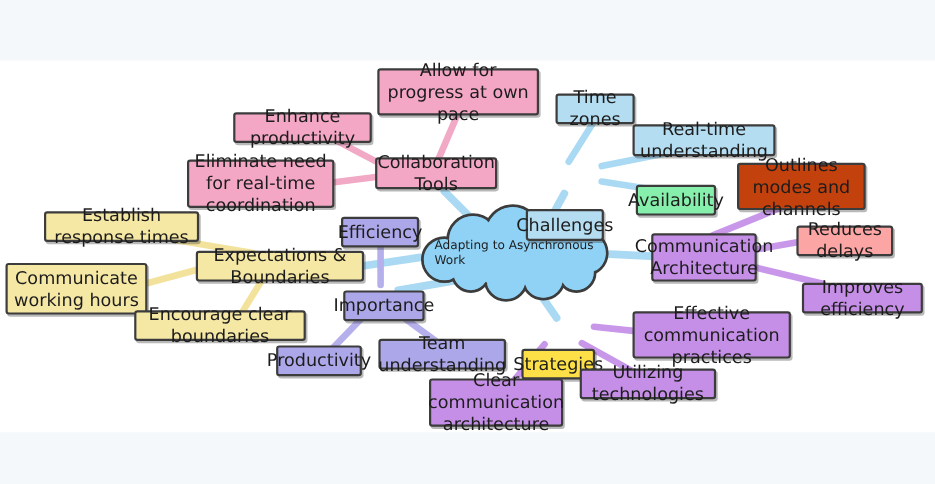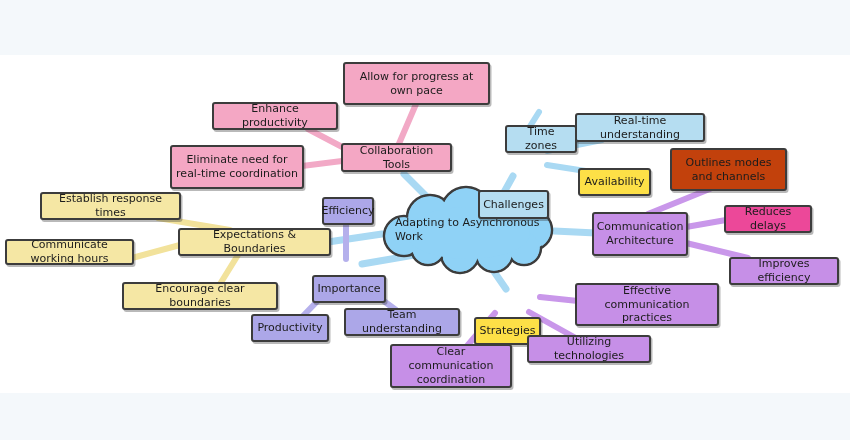--- a/index.html
+++ b/index.html
@@ -4,21 +4,21 @@
 <style>
   html,body{margin:0;padding:0;}
   body{width:850px;height:440px;position:relative;overflow:hidden;background:#ffffff;
        font-family:"DejaVu Sans","Liberation Sans",sans-serif;}
   .band{position:absolute;left:0;width:850px;background:#f4f8fb;}
   #band-top{top:0;height:55px;}
   #band-bottom{top:393px;height:47px;}
   #edges{position:absolute;left:0;top:0;}
   .node{position:absolute;box-sizing:border-box;display:flex;align-items:center;justify-content:center;
         text-align:center;border:2px solid #3c3c3c;border-radius:3px;padding:1px 4px;
-        font-size:11px;line-height:1.25;color:#1c1c1c;
+        font-size:16px;line-height:1.25;color:#1c1c1c;
         box-shadow:1.5px 2px 0 rgba(55,55,55,0.35);cursor:default;}
   #root-label{position:absolute;left:395px;top:208px;width:150px;height:44px;
         display:flex;align-items:center;justify-content:center;
         font-size:11px;line-height:1.3;color:#1c1c1c;}
 </style>
 </head>
 <body>
 
 <div class="band" id="band-top"></div>
 <div class="band" id="band-bottom"></div>
@@ -96,35 +96,35 @@
 </svg>
 
 <div id="root-label">Adapting to Asynchronous Work</div>
 
 <div class="node" style="left: 341px; top: 143px; width: 111px; height: 29px; background-color: rgb(244, 167, 196);">Collaboration Tools</div>
 <div class="node" style="left: 343px; top: 62px; width: 147px; height: 43px; background-color: rgb(244, 167, 196);">Allow for progress at own pace</div>
 <div class="node" style="left: 212px; top: 102px; width: 126px; height: 28px; background-color: rgb(244, 167, 196);">Enhance productivity</div>
 <div class="node" style="left: 170px; top: 145px; width: 134px; height: 44px; background-color: rgb(244, 167, 196);">Eliminate need for real-time coordination</div>
 
 <div class="node" style="left: 478px; top: 145px; width: 71px; height: 29px; background-color: rgb(181, 221, 241); margin-top: 45px;">Challenges</div>
-<div class="node" style="left: 505px; top: 85px; width: 72px; height: 28px; background-color: rgb(181, 221, 241); margin-top: 40px;">Time zones</div>
+<div class="node" style="left: 505px; top: 85px; width: 72px; height: 28px; background-color: rgb(181, 221, 241);">Time zones</div>
 <div class="node" style="left: 575px; top: 113px; width: 130px; height: 29px; background-color: rgb(181, 221, 241);">Real-time understanding</div>
-<div class="node" style="left: 578px; top: 168px; width: 73px; height: 28px; background-color: #fde047;">Availability</div>
+<div class="node" style="left: 578px; top: 168px; width: 73px; height: 28px; background-color: #86efac;">Availability</div>
 
 <div class="node" style="left: 592px; top: 212px; width: 96px; height: 44px; background-color: rgb(198, 143, 231);">Communication Architecture</div>
 <div class="node" style="left: 670px; top: 148px; width: 117px; height: 43px; background-color: #c2410c;">Outlines modes and channels</div>
-<div class="node" style="left: 724px; top: 205px; width: 88px; height: 28px; background-color: #ec4899;">Reduces delays</div>
+<div class="node" style="left: 724px; top: 205px; width: 88px; height: 28px; background-color: #fca5a5;">Reduces delays</div>
 <div class="node" style="left: 729px; top: 257px; width: 110px; height: 28px; background-color: rgb(198, 143, 231);">Improves efficiency</div>
 
 <div class="node" style="left: 178px; top: 228px; width: 153px; height: 28px; background-color: rgb(245, 231, 164);">Expectations &amp; Boundaries</div>
 <div class="node" style="left: 40px; top: 192px; width: 141px; height: 28px; background-color: rgb(245, 231, 164);">Establish response times</div>
-<div class="node" style="left: 5px; top: 239px; width: 129px; height: 26px; background-color: rgb(245, 231, 164);">Communicate working hours</div>
+<div class="node" style="left: 5px; top: 239px; width: 129px; height: 47px; background-color: rgb(245, 231, 164);">Communicate working hours</div>
 <div class="node" style="left: 122px; top: 282px; width: 156px; height: 28px; background-color: rgb(245, 231, 164);">Encourage clear boundaries</div>
 
-<div class="node" style="left: 312px; top: 275px; width: 74px; height: 28px; background-color: rgb(172, 167, 232);">Importance</div>
-<div class="node" style="left: 322px; top: 197px; width: 52px; height: 28px; background-color: rgb(172, 167, 232);">Efficiency</div>
+<div class="node" style="left: 312px; top: 264px; width: 74px; height: 28px; background-color: rgb(172, 167, 232);">Importance</div>
+<div class="node" style="left: 310px; top: 197px; width: 71px; height: 28px; background-color: rgb(172, 167, 232);">Efficiency</div>
 <div class="node" style="left: 251px; top: 314px; width: 78px; height: 28px; background-color: rgb(172, 167, 232);">Productivity</div>
 <div class="node" style="left: 344px; top: 308px; width: 116px; height: 28px; background-color: rgb(172, 167, 232);">Team understanding</div>
 
 <div class="node" style="left: 474px; top: 286px; width: 67px; height: 28px; background-color: #fde047; margin-top: 31px;">Strategies</div>
 <div class="node" style="left: 575px; top: 283px; width: 144px; height: 43px; background-color: rgb(198, 143, 231);">Effective communication practices</div>
 <div class="node" style="left: 527px; top: 335px; width: 124px; height: 28px; background-color: rgb(198, 143, 231);">Utilizing technologies</div>
-<div class="node" style="left: 390px; top: 344px; width: 122px; height: 44px; background-color: rgb(198, 143, 231);">Clear communication coordination</div>
+<div class="node" style="left: 390px; top: 344px; width: 122px; height: 44px; background-color: rgb(198, 143, 231);">Clear communication architecture</div>
 
 </body></html>

